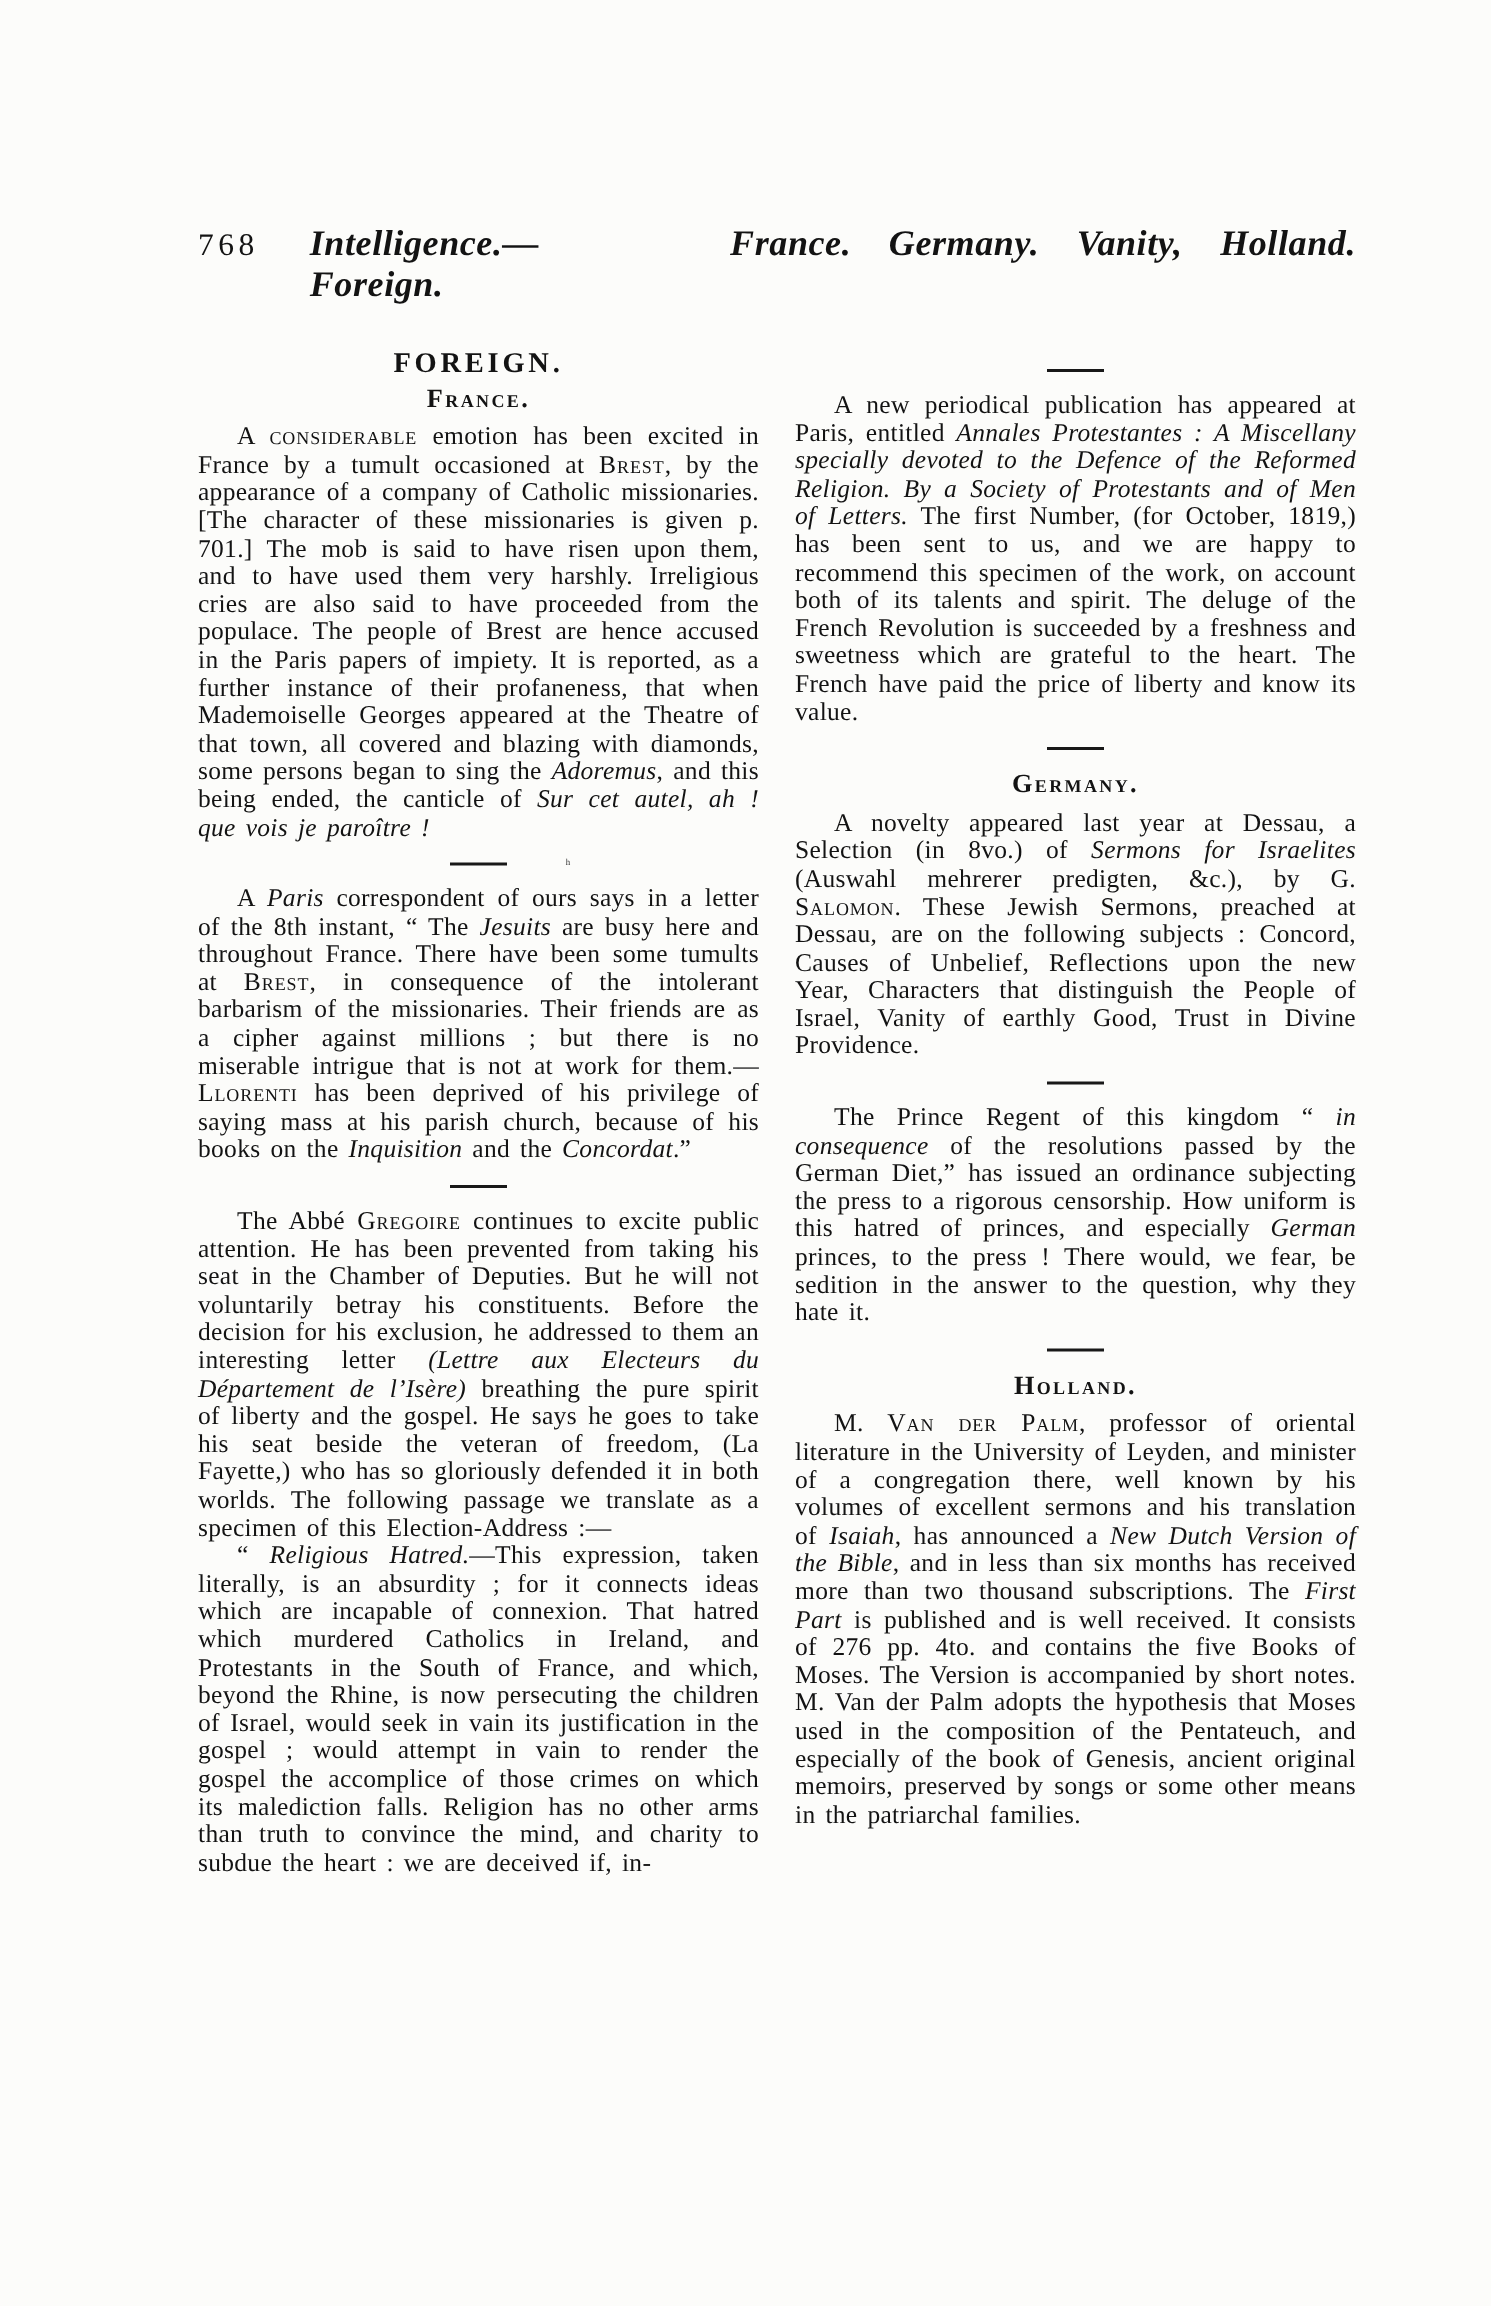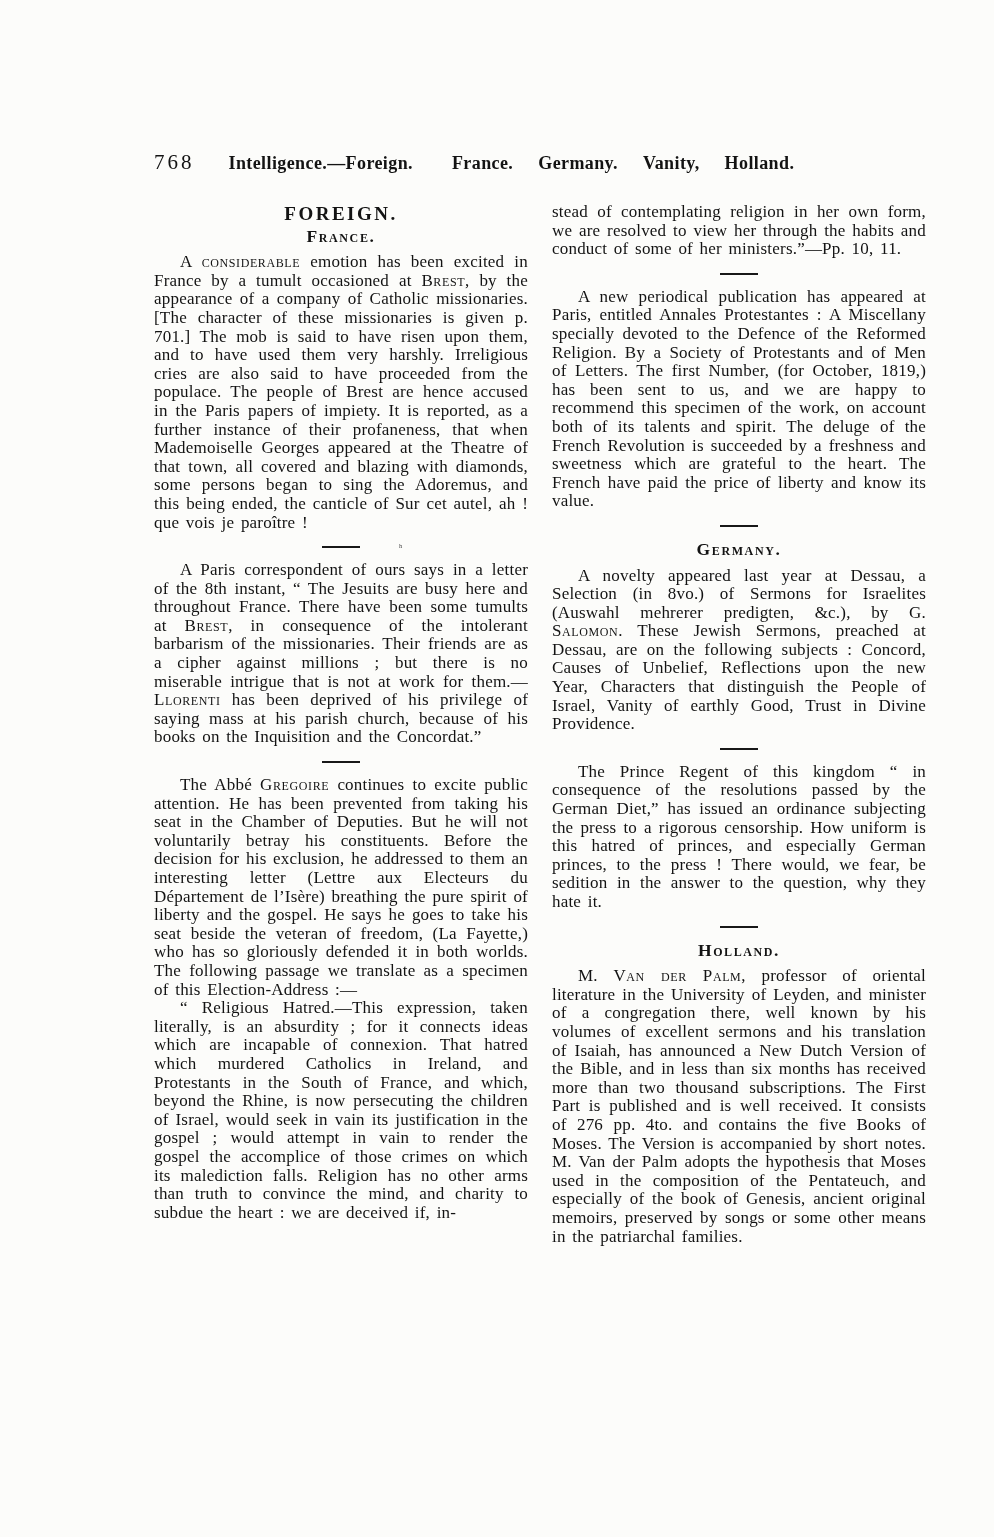--- a/index.html
+++ b/index.html
@@ -4,39 +4,39 @@
 <style>
   html,body{margin:0;padding:0;background:#ffffff;}
   .page{
     position:relative;
     width:994px;height:1537px;
     background:#fcfcfa;
     color:#131313;
     font-family:"Liberation Serif", serif;
     overflow:hidden;
   }
-  .content{position:absolute;left:154px;top:150px;width:772px;}
+  .content{position:absolute;left:132px;top:150px;width:772px;}
   .running-head{display:flex;align-items:baseline;}
   .page-number{font-size:21px;letter-spacing:3px;margin-right:34px;}
-  .running-titles{display:flex;gap:25px;font-weight:bold;font-size:18px;letter-spacing:.4px;}
+  .running-titles{display:flex;gap:25px;font-style:italic;font-weight:bold;font-size:24px;letter-spacing:.4px;}
   .running-titles span:first-child{margin-right:14px;}
   .columns{display:flex;gap:24px;margin-top:28px;}
   .column{
     width:374px;
     text-align:justify;
     font-size:17px;
     line-height:18.6px;
     word-spacing:2.2px;
     letter-spacing:.2px;
   }
   .sec-title{text-align:center;font-weight:bold;font-size:19px;letter-spacing:2.5px;margin:2px 0 3px;}
   .sub-title{text-align:center;font-weight:bold;font-variant:small-caps;font-size:17.5px;letter-spacing:1.6px;margin:0 0 8px;}
   .para{margin:0;text-indent:26px;}
   .para.no-indent{text-indent:0;}
-  .it{}
+  .it{font-style:italic;}
   .sc{font-variant:small-caps;letter-spacing:.6px;margin-top:32px;}
   .divider{position:relative;display:flex;justify-content:center;align-items:center;margin:12px 0 11px;height:6px;}
   .divider-line{display:inline-block;width:38px;border-top:2.6px solid #181818;}
   .divider-mark{position:absolute;left:calc(50% + 58px);top:-5px;font-size:10px;color:#3a3a3a;}
 </style>
 </head>
 <body>
 
 <div class="page">
   <div class="content">
@@ -60,21 +60,20 @@
             <span class="divider-mark">ʰ</span>
           </div>
           <p class="para"><span>A </span><span class="it">Paris</span><span> correspondent of ours says in a letter of the 8th instant, “ The </span><span class="it">Jesuits</span><span> are busy here and throughout France.  There have been some tumults at </span><span class="sc">Brest</span><span>, in consequence of the intolerant barbarism of the missionaries.  Their friends are as a cipher against millions ; but there is no miserable intrigue that is not at work for them.—</span><span class="sc">Llorenti</span><span> has been deprived of his privilege of saying mass at his parish church, because of his books on the </span><span class="it">Inquisition</span><span> and the </span><span class="it">Concordat</span><span>.”</span></p>
           <div class="divider">
             <span class="divider-line"></span>
           </div>
           <p class="para"><span>The Abbé </span><span class="sc">Gregoire</span><span> continues to excite public attention.  He has been prevented from taking his seat in the Chamber of Deputies.  But he will not voluntarily betray his constituents.  Before the decision for his exclusion, he addressed to them an interesting letter </span><span class="it">(Lettre aux Electeurs du Département de l’Isère)</span><span> breathing the pure spirit of liberty and the gospel. He says he goes to take his seat beside the veteran of freedom, (La Fayette,) who has so gloriously defended it in both worlds. The following passage we translate as a specimen of this Election-Address :—</span></p>
           <p class="para"><span>“ </span><span class="it">Religious Hatred.</span><span>—This expression, taken literally, is an absurdity ;  for it connects ideas which are incapable of connexion.  That hatred which murdered Catholics in Ireland, and Protestants in the South of France, and which, beyond the Rhine, is now persecuting the children of Israel, would seek in vain its justification in the gospel ; would attempt in vain to render the gospel the accomplice of those crimes on which its malediction falls.  Religion has no other arms than truth to convince the mind, and charity to subdue the heart :  we are deceived if, in-</span></p>
         </section>
       <section class="column" id="col-right">
-          <p class="para no-indent"><span>stead of contemplating religion in her own form,  we are resolved to view her through the habits and conduct of some of her ministers.”—Pp. 10, 11.</span></p>
           <div class="divider">
             <span class="divider-line"></span>
           </div>
           <p class="para"><span>A new periodical publication has appeared at Paris, entitled </span><span class="it">Annales Protestantes :  A Miscellany specially devoted to the Defence of the Reformed Religion. By a Society of Protestants and of Men of Letters.</span><span>  The first Number, (for October, 1819,) has been sent to us, and we are happy to recommend this specimen of the work, on account both of its talents and spirit.  The deluge of the French Revolution is succeeded by a freshness and sweetness which are grateful to the heart.  The French have paid the price of liberty and know its value.</span></p>
           <div class="divider">
             <span class="divider-line"></span>
           </div>
           <div class="sub-title">Germany.</div>
           <p class="para"><span>A novelty appeared last year at Dessau, a Selection (in 8vo.) of </span><span class="it">Sermons for Israelites</span><span> (Auswahl mehrerer predigten, &amp;c.), by G. </span><span class="sc">Salomon</span><span>.  These Jewish Sermons, preached at Dessau, are on the following subjects :  Concord, Causes of Unbelief, Reflections upon the new Year, Characters that distinguish the People of Israel, Vanity of earthly Good, Trust in Divine Providence.</span></p>
           <div class="divider">

